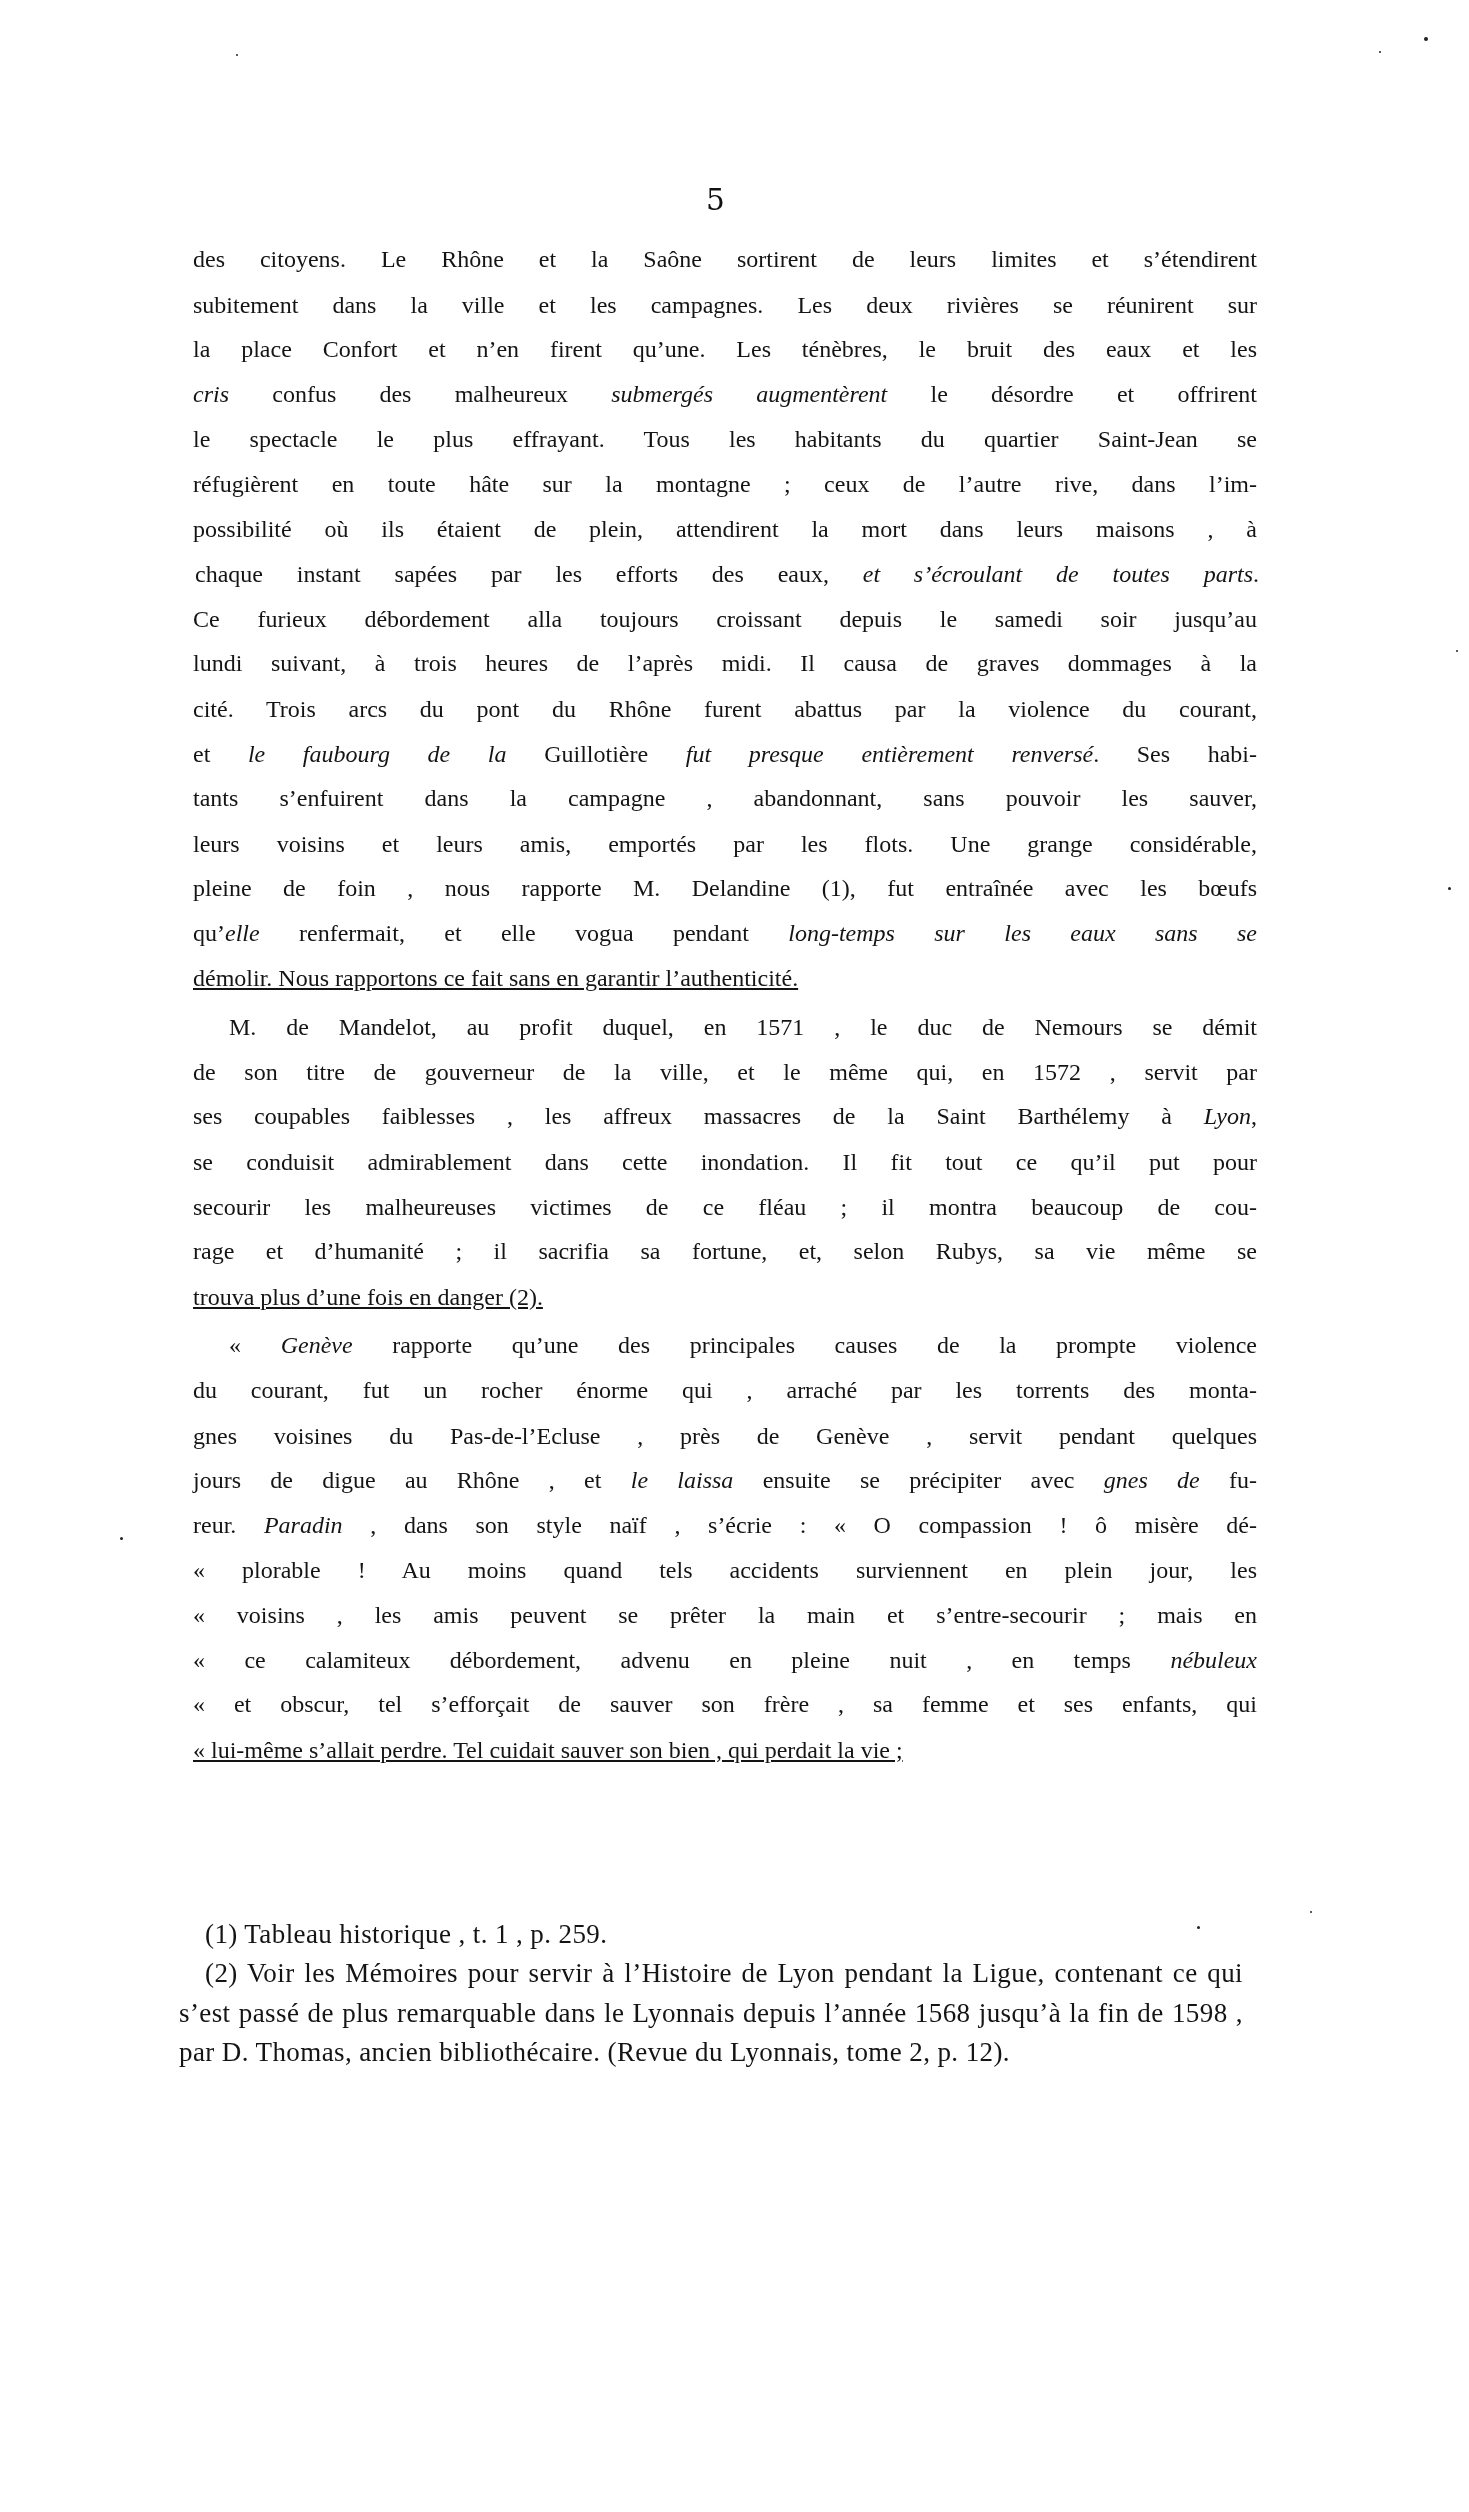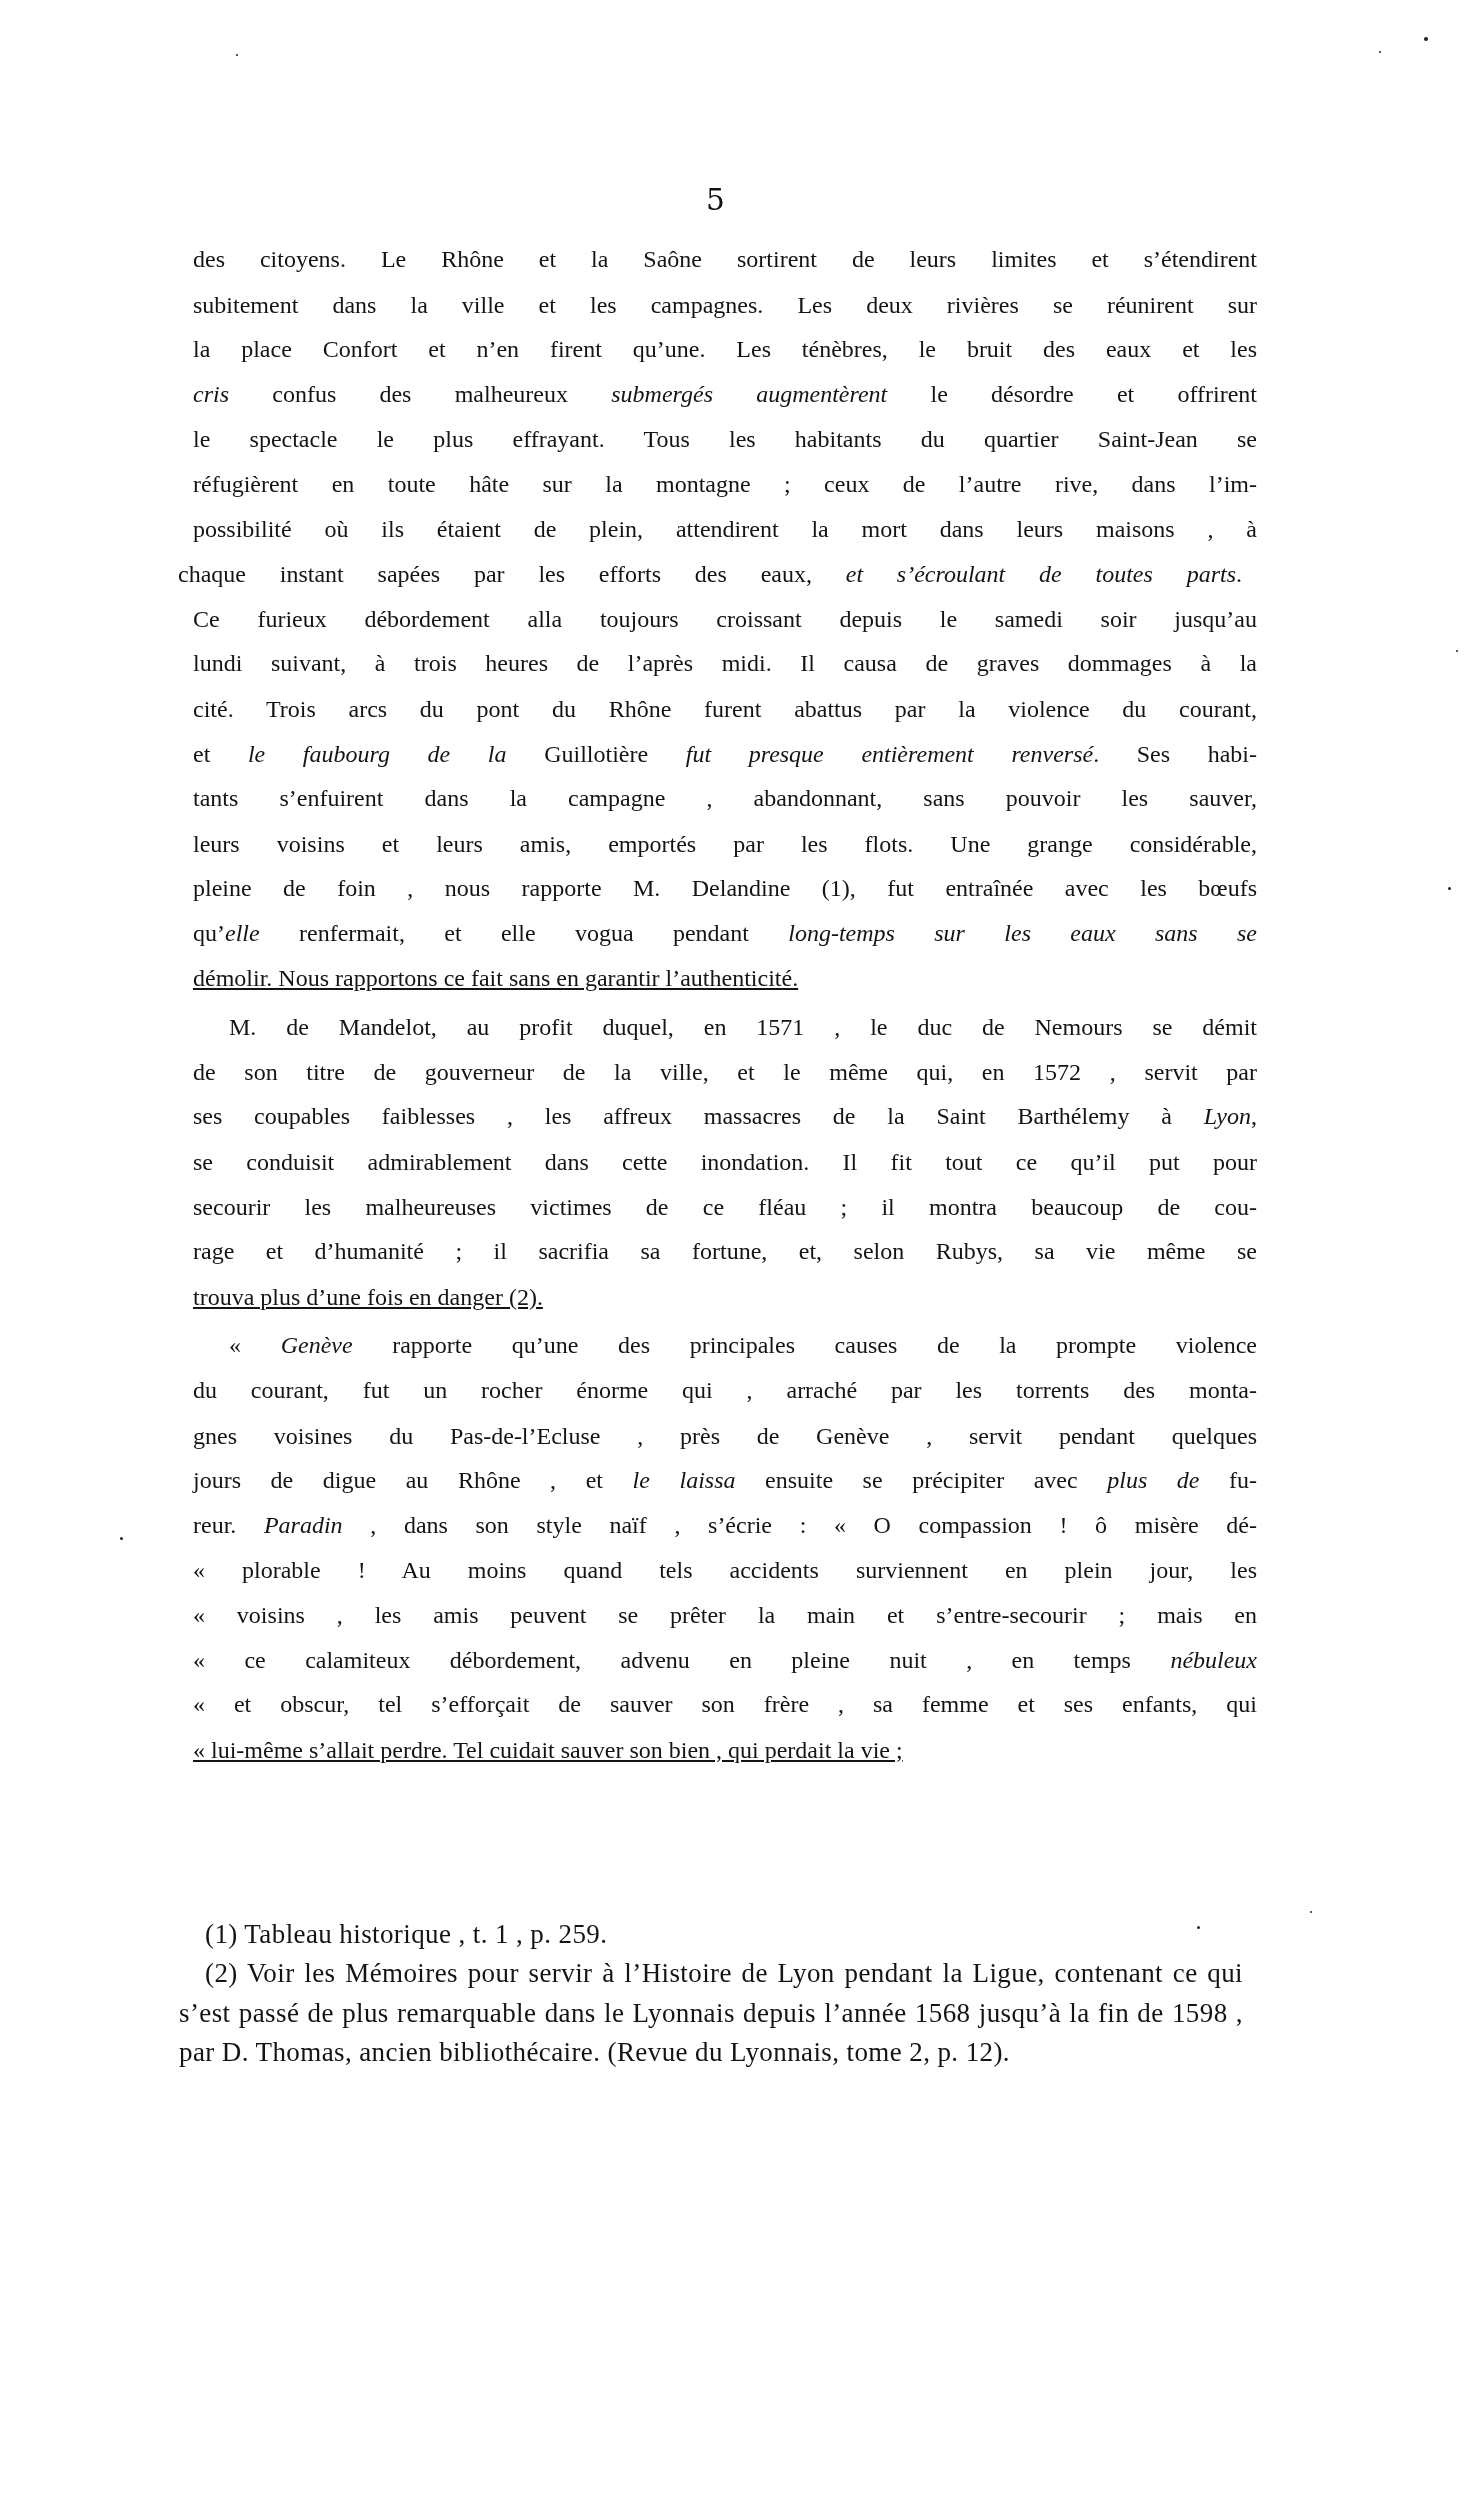--- a/index.html
+++ b/index.html
@@ -35,41 +35,41 @@
 <div class="page">
   <div class="folio">5</div>
   <div class="body-text" id="body-text">
       <div class="line" style="left: 193px; width: 1064px; top: 240px;">des citoyens. Le Rhône et la Saône sortirent de leurs limites et s’étendirent</div>
       <div class="line" style="left: 193px; width: 1064px; top: 286px;">subitement dans la ville et les campagnes. Les deux rivières se réunirent sur</div>
       <div class="line" style="left: 193px; width: 1064px; top: 330px;">la place Confort et n’en firent qu’une. Les ténèbres, le bruit des eaux et les</div>
       <div class="line" style="left: 193px; width: 1064px; top: 375px;"><em>cris</em> confus des malheureux <em>submergés</em> <em>augmentèrent</em> le désordre et offrirent</div>
       <div class="line" style="left: 193px; width: 1064px; top: 420px;">le spectacle le plus effrayant. Tous les habitants du quartier Saint-Jean se</div>
       <div class="line" style="left: 193px; width: 1064px; top: 465px;">réfugièrent en toute hâte sur la montagne ; ceux de l’autre rive, dans l’im-</div>
       <div class="line" style="left: 193px; width: 1064px; top: 510px;">possibilité où ils étaient de plein, attendirent la mort dans leurs maisons , à</div>
-      <div class="line" style="left: 178px; width: 1064px; top: 555px;">chaque instant sapées par les efforts des eaux, <em>et s’écroulant de toutes parts</em>.</div>
+      <div class="line" style="left: 195px; width: 1064px; top: 555px;">chaque instant sapées par les efforts des eaux, <em>et s’écroulant de toutes parts</em>.</div>
       <div class="line" style="left: 193px; width: 1064px; top: 600px;">Ce furieux débordement alla toujours croissant depuis le samedi soir jusqu’au</div>
       <div class="line" style="left: 193px; width: 1064px; top: 644px;">lundi suivant, à trois heures de l’après midi. Il causa de graves dommages à la</div>
       <div class="line" style="left: 193px; width: 1064px; top: 690px;">cité. Trois arcs du pont du Rhône furent abattus par la violence du courant,</div>
       <div class="line" style="left: 193px; width: 1064px; top: 735px;">et <em>le faubourg de la</em> Guillotière <em>fut presque entièrement renversé</em>. Ses habi-</div>
       <div class="line" style="left: 193px; width: 1064px; top: 779px;">tants s’enfuirent dans la campagne , abandonnant, sans pouvoir les sauver,</div>
       <div class="line" style="left: 193px; width: 1064px; top: 825px;">leurs voisins et leurs amis, emportés par les flots. Une grange considérable,</div>
       <div class="line" style="left: 193px; width: 1064px; top: 869px;">pleine de foin , nous rapporte M. Delandine (1), fut entraînée avec les bœufs</div>
       <div class="line" style="left: 193px; width: 1064px; top: 914px;">qu’<em>elle</em> renfermait, et elle vogua pendant <em>long-temps sur les eaux sans se</em></div>
       <div class="line last" style="left: 193px; width: 1064px; top: 959px;">démolir. Nous rapportons ce fait sans en garantir l’authenticité.</div>
       <div class="line" style="left: 229px; width: 1028px; top: 1008px;">M. de Mandelot, au profit duquel, en 1571 , le duc de Nemours se démit</div>
       <div class="line" style="left: 193px; width: 1064px; top: 1053px;">de son titre de gouverneur de la ville, et le même qui, en 1572 , servit par</div>
       <div class="line" style="left: 193px; width: 1064px; top: 1097px;">ses coupables faiblesses , les affreux massacres de la Saint Barthélemy à <em>Lyon</em>,</div>
       <div class="line" style="left: 193px; width: 1064px; top: 1143px;">se conduisit admirablement dans cette inondation. Il fit tout ce qu’il put pour</div>
       <div class="line" style="left: 193px; width: 1064px; top: 1188px;">secourir les malheureuses victimes de ce fléau ; il montra beaucoup de cou-</div>
       <div class="line" style="left: 193px; width: 1064px; top: 1232px;">rage et d’humanité ; il sacrifia sa fortune, et, selon Rubys, sa vie même se</div>
       <div class="line last" style="left: 193px; width: 1064px; top: 1278px;">trouva plus d’une fois en danger (2).</div>
       <div class="line" style="left: 229px; width: 1028px; top: 1326px;">« <em>Genève</em> rapporte qu’une des principales causes de la prompte violence</div>
       <div class="line" style="left: 193px; width: 1064px; top: 1371px;">du courant, fut un rocher énorme qui , arraché par les torrents des monta-</div>
       <div class="line" style="left: 193px; width: 1064px; top: 1417px;">gnes voisines du Pas-de-l’Ecluse , près de Genève , servit pendant quelques</div>
-      <div class="line" style="left: 193px; width: 1064px; top: 1461px;">jours de digue au Rhône , et <em>le laissa</em> ensuite se précipiter avec <em>plus de</em> fu-</div>
+      <div class="line" style="left: 193px; width: 1064px; top: 1461px;">jours de digue au Rhône , et <em>le laissa</em> ensuite se précipiter avec <em>gnes de</em> fu-</div>
       <div class="line" style="left: 193px; width: 1064px; top: 1506px;">reur. <em>Paradin</em> , dans son style naïf , s’écrie : « O compassion ! ô misère dé-</div>
       <div class="line" style="left: 193px; width: 1064px; top: 1551px;">« plorable ! Au moins quand tels accidents surviennent en plein jour, les</div>
       <div class="line" style="left: 193px; width: 1064px; top: 1596px;">« voisins , les amis peuvent se prêter la main et s’entre-secourir ; mais en</div>
       <div class="line" style="left: 193px; width: 1064px; top: 1641px;">« ce calamiteux débordement, advenu en pleine nuit , en temps <em>nébuleux</em></div>
       <div class="line" style="left: 193px; width: 1064px; top: 1685px;">« et obscur, tel s’efforçait de sauver son frère , sa femme et ses enfants, qui</div>
       <div class="line last" style="left: 193px; width: 1064px; top: 1731px;">« lui-même s’allait perdre. Tel cuidait sauver son bien , qui perdait la vie ;</div>
     </div>
   <div class="notes" id="notes">
       <div class="note-line last" style="left: 205px; width: 1038px; top: 1919px;">(1) Tableau historique , t. 1 , p. 259.</div>
       <div class="note-line" style="left: 205px; width: 1038px; top: 1958px;">(2) Voir les Mémoires pour servir à l’Histoire de Lyon pendant la Ligue, contenant ce qui</div>

